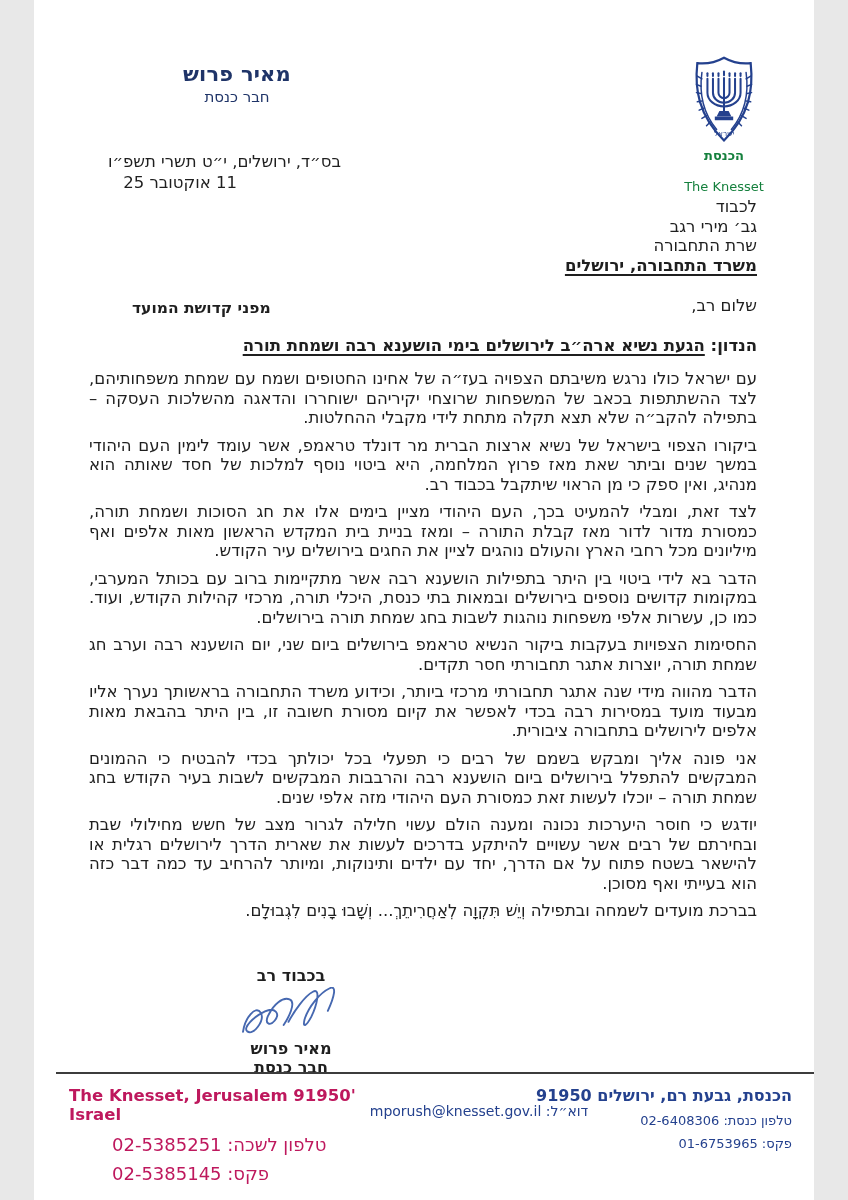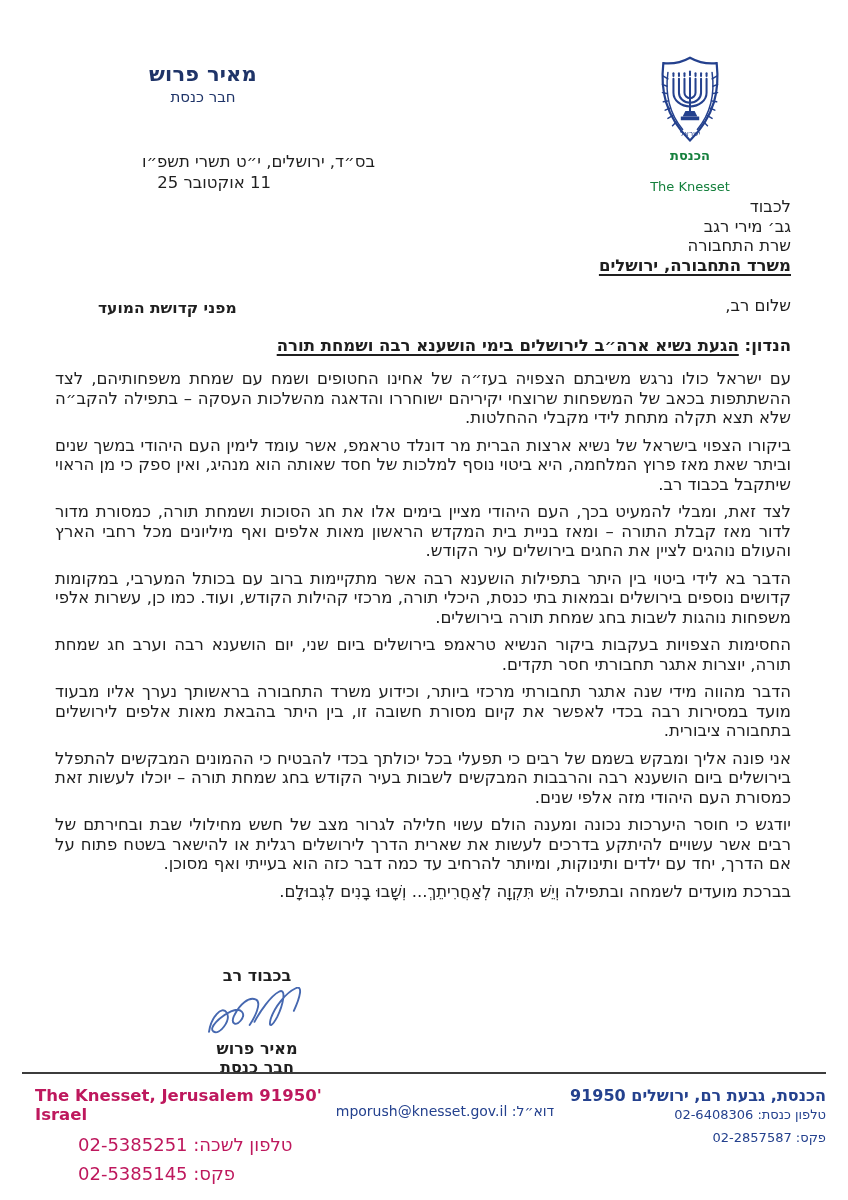--- a/index.html
+++ b/index.html
@@ -1,17 +1,17 @@
 <!DOCTYPE html>
 <html lang="he"><head>
 <meta charset="utf-8">
 <style>
   html,body{margin:0;padding:0;background:#e8e8e8;}
   .page{
-    position:relative;width:848px;height:1200px;margin:0 auto;background:#ffffff;
+    position:relative;width:780px;height:1200px;margin:0 auto;background:#ffffff;
     direction:rtl;font-family:"DejaVu Sans",sans-serif;color:#1f1f1f;overflow:hidden;
   }
   
   .sender{position:absolute;top:62px;left:118px;width:170px;text-align:center;color:#1f3468;}
   .sender-name{font-size:21px;font-weight:bold;letter-spacing:.2px;}
   .sender-title{font-size:15px;margin-top:2px;}
   .emblem{position:absolute;top:54px;left:628px;width:124px;text-align:center;color:#15803d;}
   .emblem svg{display:block;margin:0 auto;}
   .emblem-he{font-size:13px;font-weight:bold;margin-top:2px;}
   .emblem-en{font-size:13px;margin-top:16px;}
@@ -35,21 +35,21 @@
   .sig .pre{font-weight:bold;font-size:16px;}
   .sig svg{display:block;margin:2px auto 0;}
   .sig .nm{font-weight:bold;font-size:16px;line-height:19px;}
   
   .footer-divider{position:absolute;top:1072px;left:22px;width:804px;height:2px;background:#3c3c3c;}
   .f-left{position:absolute;top:1086px;left:35px;width:330px;direction:rtl;text-align:left;color:#be185d;}
   .f-left .addr{direction:ltr;font-size:16.5px;font-weight:bold;margin-bottom:10px;}
   .f-left .ln{font-size:18px;margin-bottom:8px;margin-left:43px;}
   .f-center{position:absolute;top:1103px;left:320px;width:250px;text-align:center;color:#24418e;font-size:14px;direction:rtl;}
   .f-right{position:absolute;top:1086px;right:22px;width:330px;direction:rtl;text-align:right;color:#24418e;}
-  .f-right .addr{font-size:16px;font-weight:bold;margin-bottom:2px;}
+  .f-right .addr{font-size:16px;font-weight:bold;margin-bottom:8px;}
   .f-right .ln{font-size:13px;margin-bottom:8px;}
 </style>
 </head>
 <body>
 
 <div class="page">
 
   <div class="sender">
     <div class="sender-name">מאיר פרוש</div>
     <div class="sender-title">חבר כנסת</div>
@@ -144,16 +144,16 @@
     <div class="ln">פקס: 02-5385145</div>
   </div>
 
   <div class="f-center">
     <div>דוא״ל: mporush@knesset.gov.il</div>
   </div>
 
   <div class="f-right">
     <div class="addr">הכנסת, גבעת רם, ירושלים 91950</div>
     <div class="ln">טלפון כנסת: 02-6408306</div>
-    <div class="ln">פקס: 02-2857587</div>
+    <div class="ln">פקס: 01-6753965</div>
   </div>
 
 </div>
 
 </body></html>

